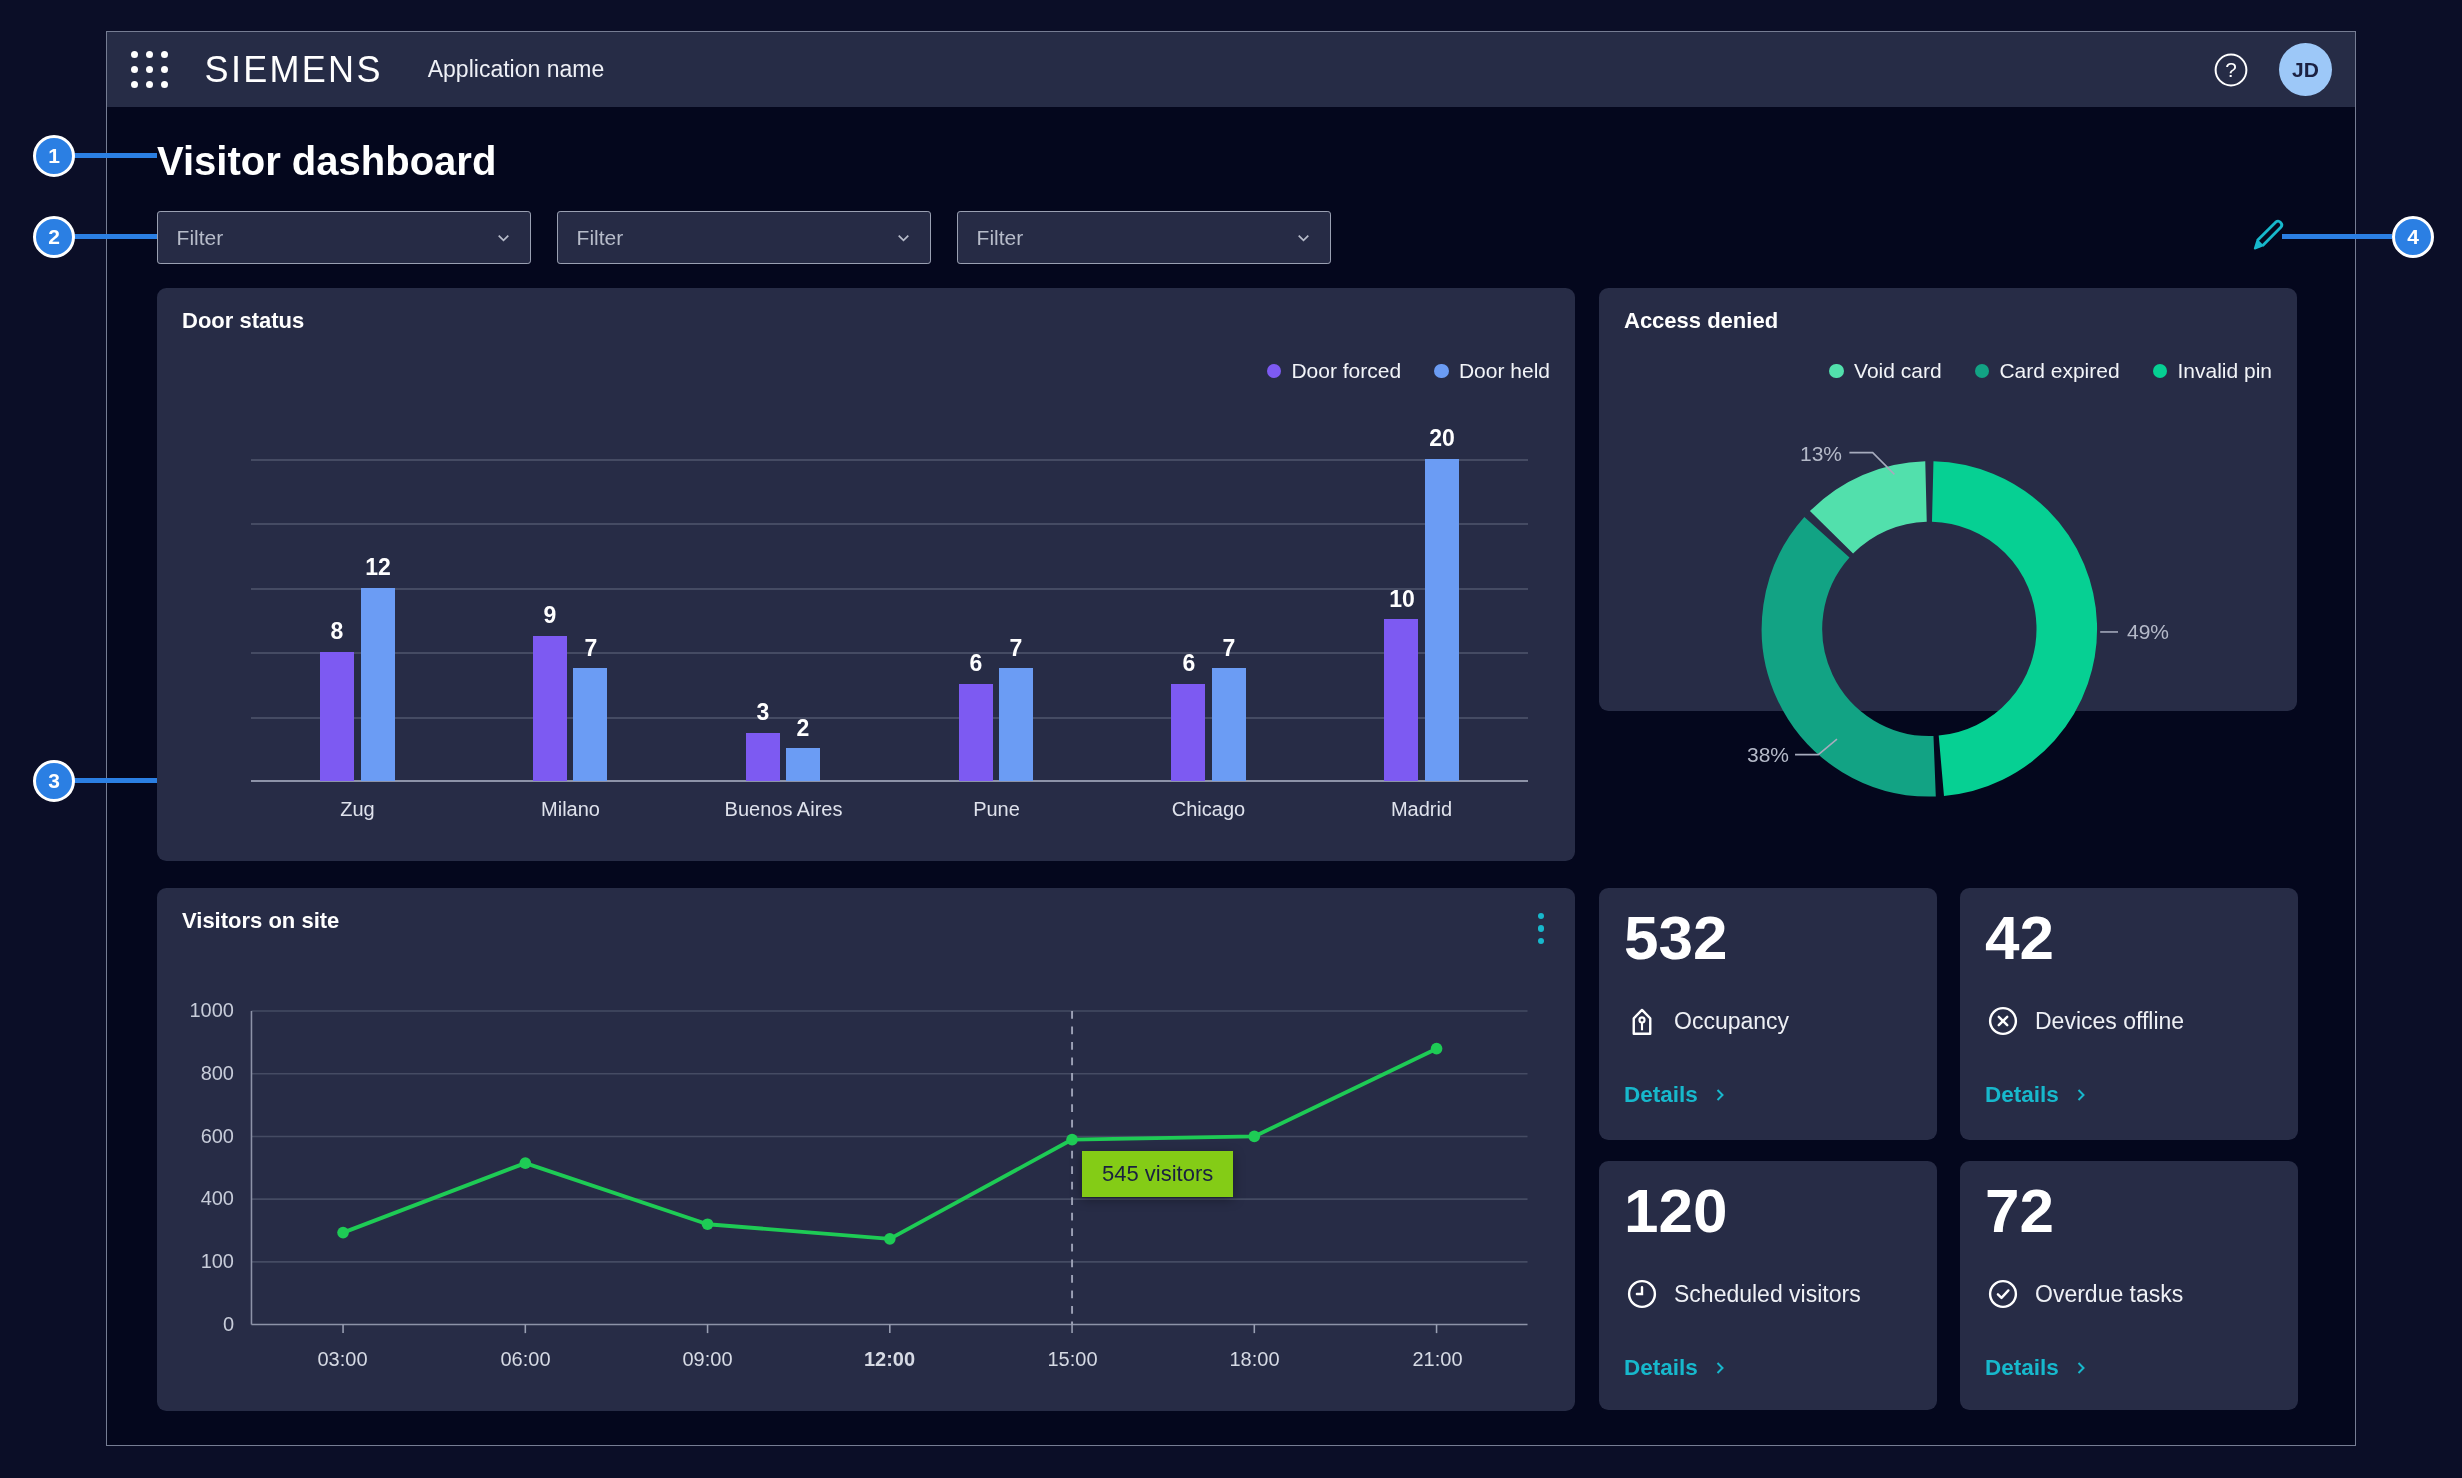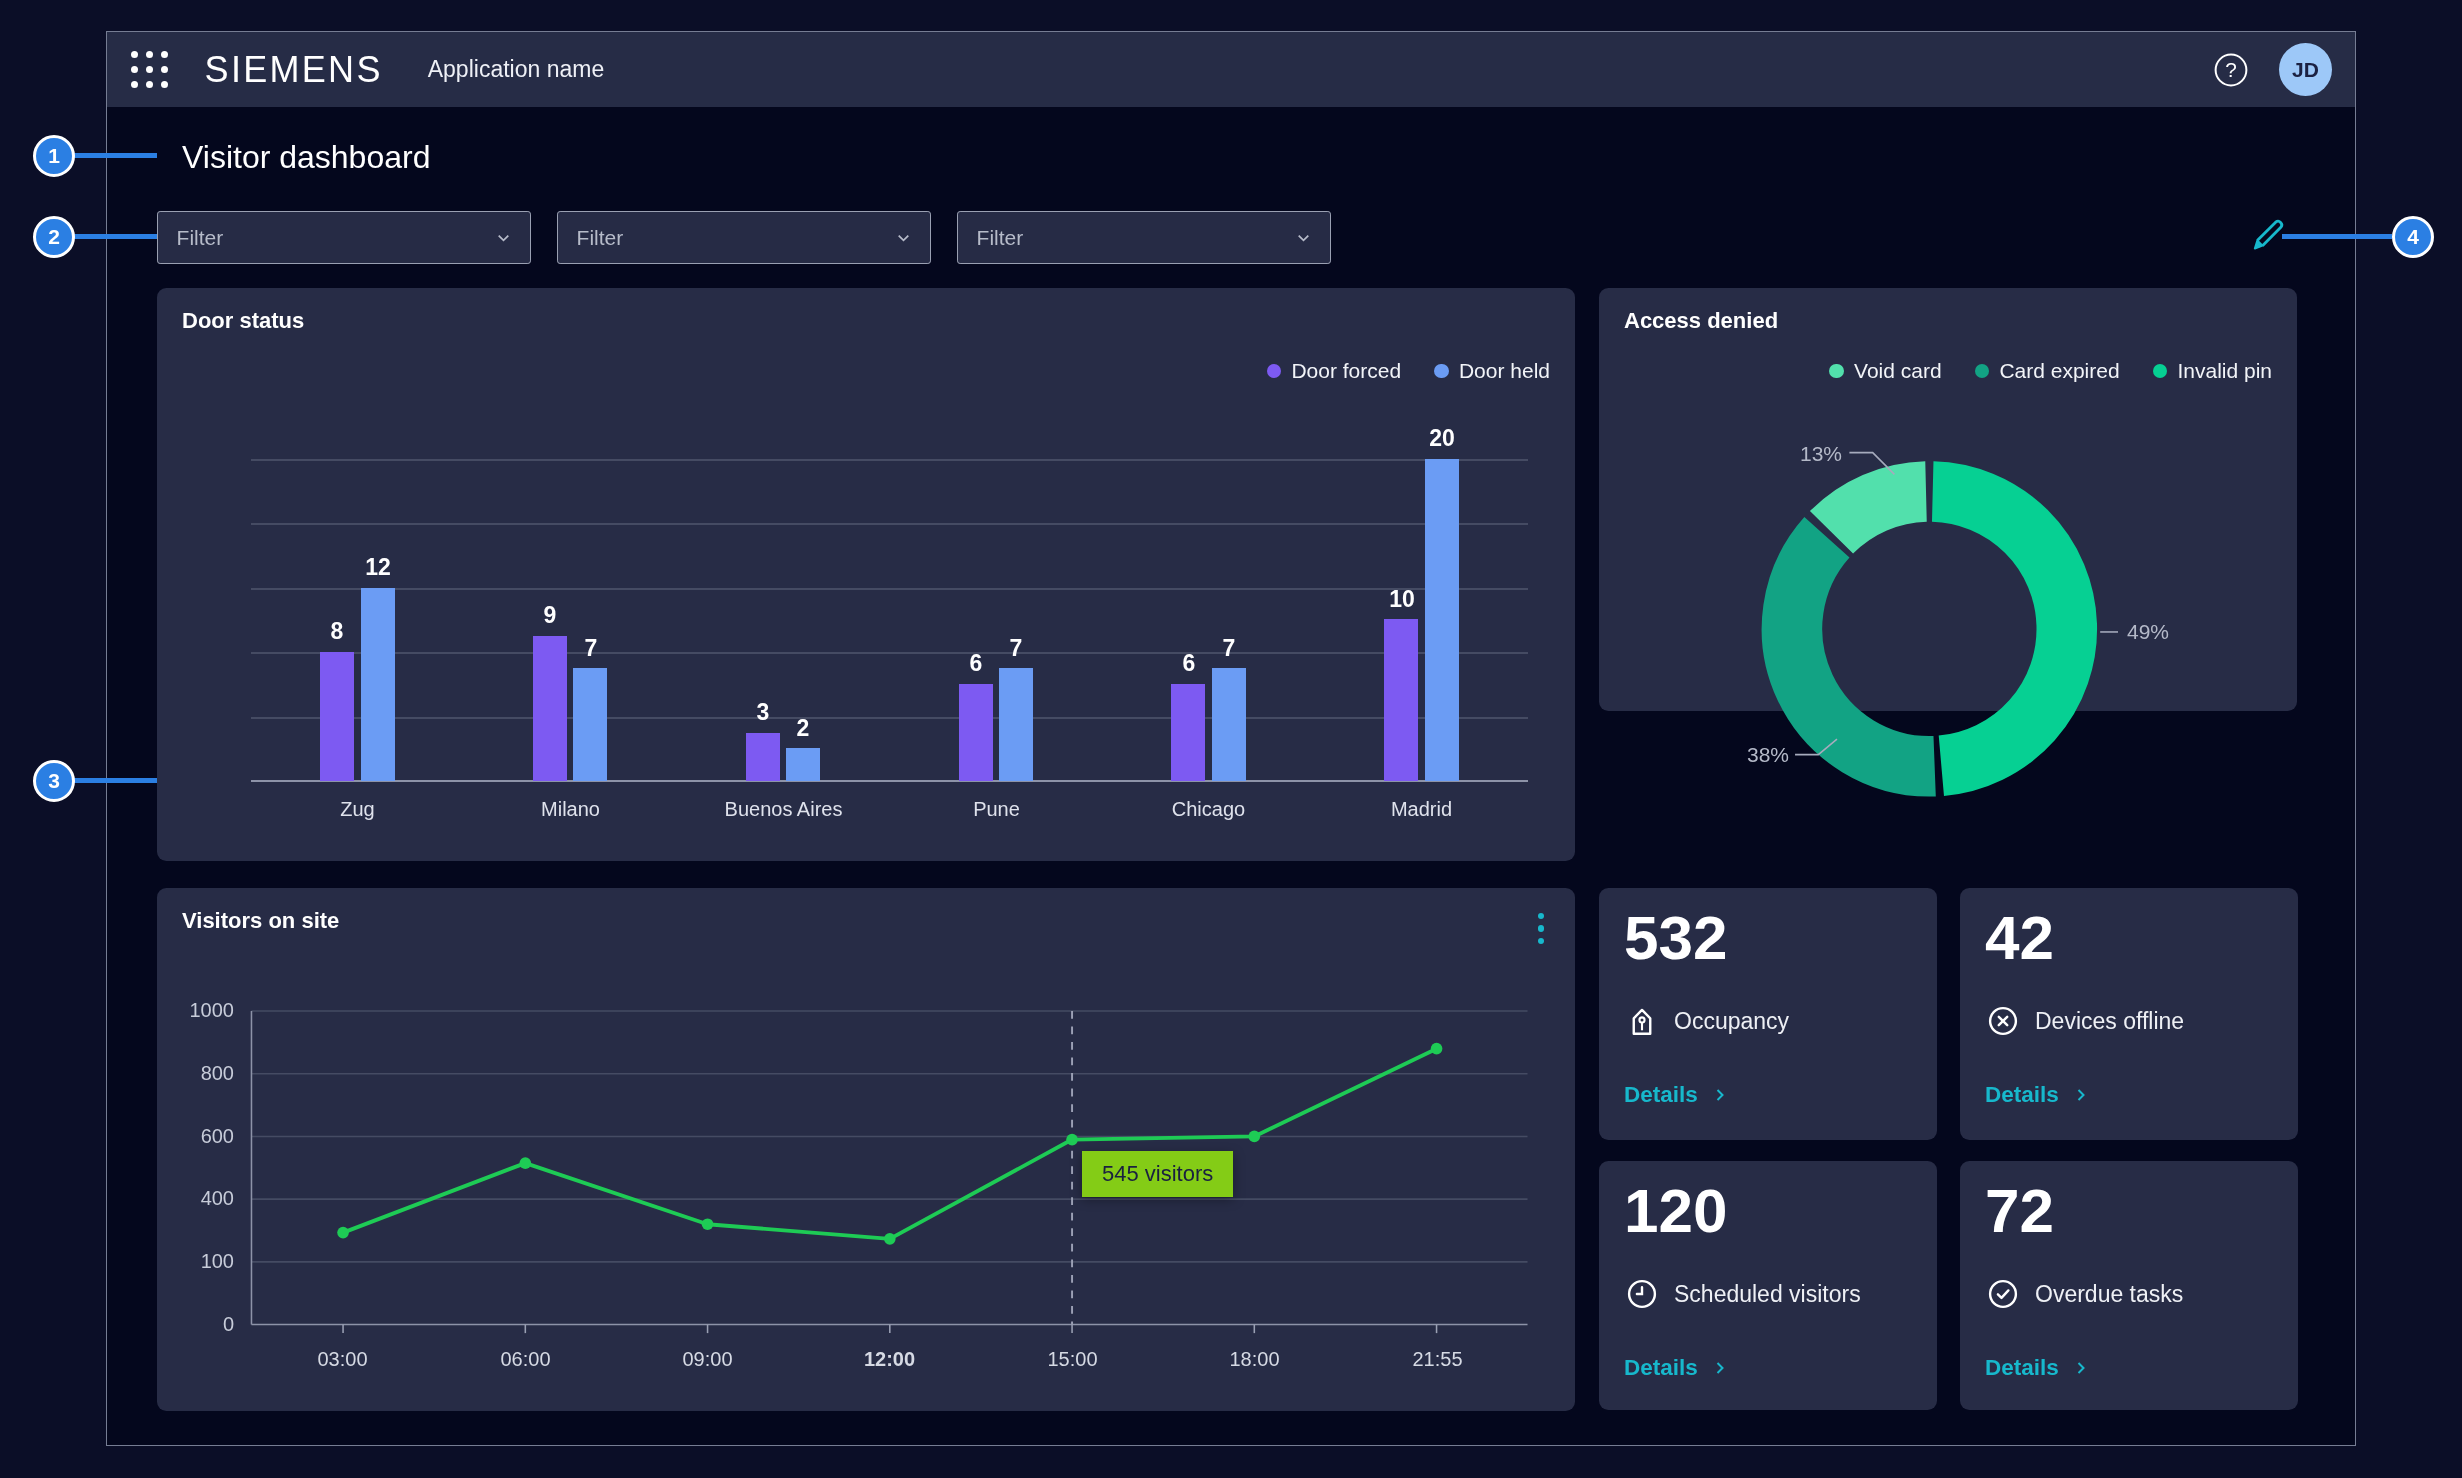--- a/index.html
+++ b/index.html
@@ -17,21 +17,21 @@
   .grid-icon { margin-left:24px; display:grid; grid-template-columns:repeat(3,7px);
                grid-auto-rows:7px; gap:7.8px; cursor:pointer; }
   .grid-icon span { width:7px; height:7px; border-radius:50%; background:#fff; }
   .logo { margin-left:37px; font-size:36px; font-weight:400; letter-spacing:2.3px; color:#fff; }
   .app-name { margin-left:45px; font-size:23px; font-weight:400; color:#eef0f6; }
   .header-right { margin-left:auto; margin-right:23px; display:flex; align-items:center; gap:28px; }
   .help-icon { width:40px; height:40px; }
   .avatar { width:53px; height:53px; border-radius:50%; background:#9dc8f8; color:#1b2142;
             font-size:21px; font-weight:700; display:flex; align-items:center; justify-content:center; }
 
-  .page-title { position:absolute; left:50px; top:107px; font-size:32px; font-weight:400; color:#fff;margin-left:25px; }
+  .page-title { position:absolute; left:50px; top:107px; font-size:40px; font-weight:700; color:#fff; }
 
   
   .filters { position:absolute; left:50px; top:179px; display:flex; gap:26px; }
   .filter-select { width:374px; height:53px; background:#262b45; border:1.6px solid #9aa0b2;
                    border-radius:3.1px; display:flex; align-items:center; padding:0 15.5px 0 18.6px;
                    cursor:pointer; }
   .filter-select .ph { font-size:21px; color:#b6bbc9; }
   .filter-select svg { margin-left:auto; }
 
   .pencil-button { position:absolute; left:2141px; top:183px; width:40px; height:40px; cursor:pointer; }
@@ -281,21 +281,21 @@
           <circle cx="1292" cy="161.60000000000002" r="7.5" fill="#1ecb55"></circle>
           <circle cx="1526.8000000000002" cy="48.47999999999996" r="7.5" fill="#1ecb55"></circle>
         </svg>
       <div id="vis-xlabels">
           <div class="x-label" style="left: 131px;">03:00</div>
           <div class="x-label" style="left: 314px;">06:00</div>
           <div class="x-label" style="left: 496px;">09:00</div>
           <div class="x-label" style="left: 678px; font-weight: bold;">12:00</div>
           <div class="x-label" style="left: 861px;">15:00</div>
           <div class="x-label" style="left: 1043px;">18:00</div>
-          <div class="x-label" style="left: 1226px;">21:55</div>
+          <div class="x-label" style="left: 1226px;">21:00</div>
         </div>
       <div class="tooltip">545 visitors</div>
     </div>
 
     <div class="kpi kpi-a">
       <div class="kpi-value">532</div>
       <div class="kpi-label-row">
         <svg width="36" height="36" viewBox="0 0 24 24">
           <path d="M6.5 20.5 V10.2 L12 4.6 L17.5 10.2 V20.5 Z" fill="none" stroke="#fff" stroke-width="1.6" stroke-linejoin="round"></path>
           <circle cx="12" cy="11.3" r="1.7" fill="none" stroke="#fff" stroke-width="1.4"></circle>

